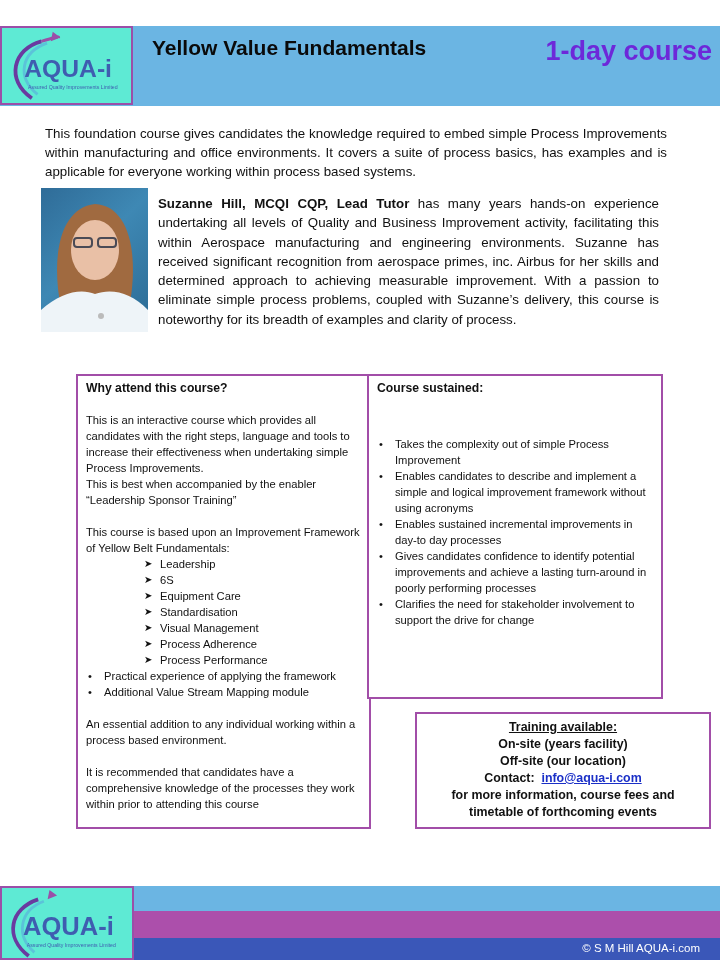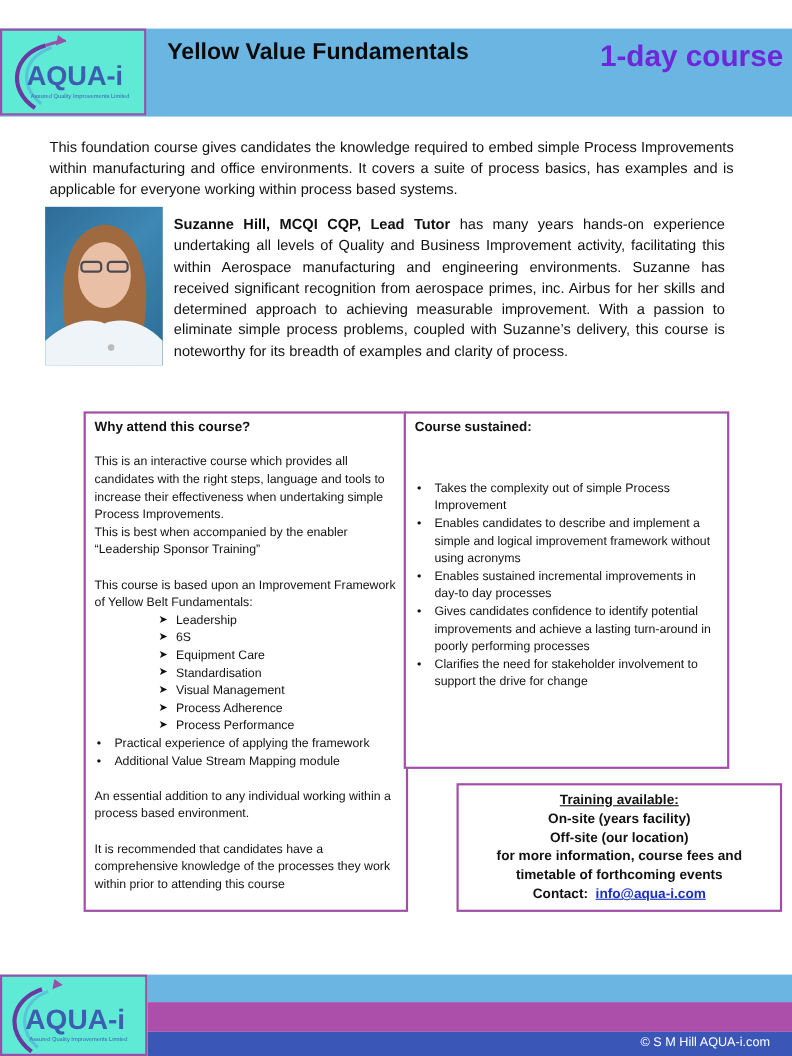--- a/index.html
+++ b/index.html
@@ -110,24 +110,24 @@
     <li>Enables sustained incremental improvements in day-to day processes</li>
     <li>Gives candidates confidence to identify potential improvements and achieve a lasting turn-around in poorly performing processes</li>
     <li>Clarifies the need for stakeholder involvement to support the drive for change</li>
   </ul>
 </div>
 
 <div class="box training">
   <div class="u">Training available:</div>
   <div>On-site (years facility)</div>
   <div>Off-site (our location)</div>
-  <div>for more information, course fees and timetable of forthcoming events</div>
   <div>
     <span style="white-space:pre">Contact:  </span><a href="#">info@aqua-i.com</a>
   </div>
+  <div>for more information, course fees and timetable of forthcoming events</div>
 </div>
 
 <div class="footer-cyan"></div>
 <div class="footer-purple"></div>
 <div class="footer-blue"></div>
 <div class="logo-box footer">
   <svg class="logo-svg" viewBox="0 0 133 74">
     <path d="M36 12 C6 22 0 52 26 72" stroke="#6a3aa0" stroke-width="4" fill="none"></path>
     <path d="M42 14 C16 24 12 50 32 68" stroke="#5bc3d9" stroke-width="3" fill="none"></path>
     <polygon points="48,2 56,8 46,12" fill="#9b4fa8"></polygon>

